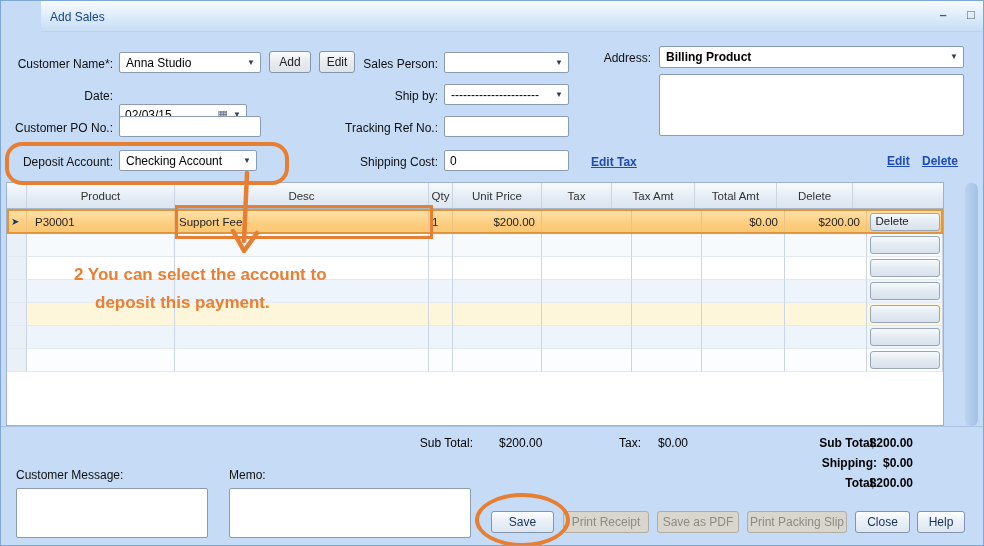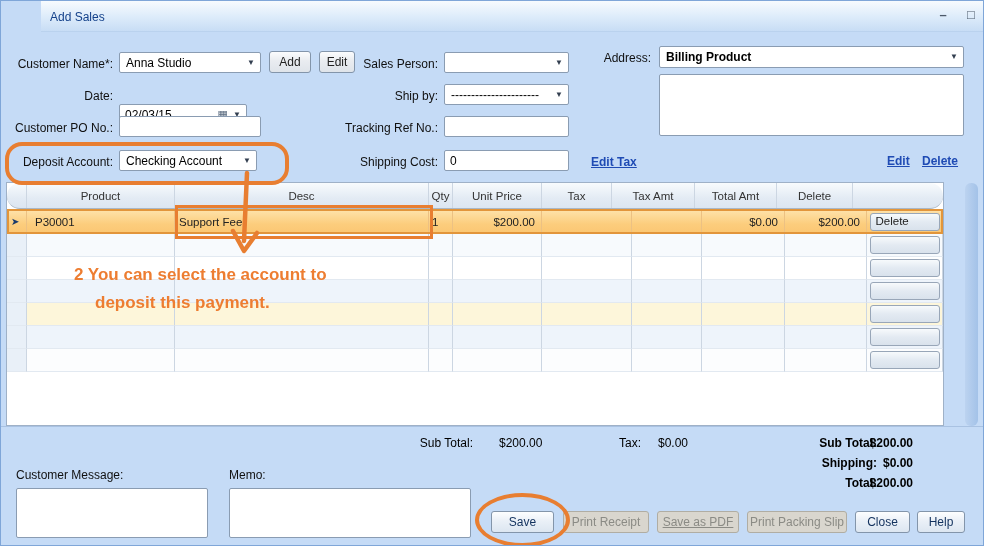--- a/index.html
+++ b/index.html
@@ -17,21 +17,21 @@
   .ddarrow{position:absolute;right:5px;top:5px;font-size:8px;color:#333f50;}
   .calicon{position:absolute;right:18px;top:3px;font-size:11px;color:#5b6c80;}
   .link{position:absolute;font-size:12px;font-weight:600;color:#1f4bb4;text-decoration:underline;cursor:pointer;white-space:nowrap;}
   .btn{position:absolute;box-sizing:border-box;border-radius:3px;font-size:12px;text-align:center;cursor:pointer;
     background:linear-gradient(#fdfeff,#eaf0f7 45%,#dce6f1);border:1px solid #8395aa;color:#13325e;padding-top:3px;height:22px;}
   .btn.gray{background:linear-gradient(#fbfcfd,#e9ecf0 45%,#dfe4ea);color:#222;}
   .btn.disabled{background:#d9d6ce;border:1px solid #b0ada3;color:#8b8b85;cursor:default;}
   
   #grid{position:absolute;left:5px;top:181px;width:938px;height:244px;background:#fff;border:1px solid #9fb1c7;box-sizing:border-box;}
   .trow{display:flex;width:936px;}
-  .th{height:25px;background:linear-gradient(#f8fbfd,#e3ebf4 60%,#dce6f1);border-bottom:1px solid #aab7c6;border-radius:13px;}
+  .th{height:25px;background:linear-gradient(#f8fbfd,#e3ebf4 60%,#dce6f1);border-bottom:1px solid #aab7c6;}
   .cell{box-sizing:border-box;border-right:1px solid #ccd6e2;font-size:11.5px;color:#222;overflow:hidden;white-space:nowrap;}
   .th .cell{display:flex;align-items:center;justify-content:center;color:#333;}
   .dr .cell{border-bottom:1px solid #e2e9f1;display:flex;align-items:center;}
   .c-ind{width:20px;}.c-prod{width:148px;padding-left:8px;}.c-desc{width:254px;padding-left:4px;}
   .c-qty{width:24px;padding-left:3px;}.c-unit{width:89px;}.c-disc{width:90px;}.c-tax{width:70px;}
   .c-taxamt{width:83px;}.c-totamt{width:82px;}.c-del{width:76px;justify-content:center;}
   .th .c-prod,.th .c-desc,.th .c-qty{padding-left:0;justify-content:center;}
   .money{justify-content:flex-end !important;padding-right:6px;}
   .sel{height:25px;background:linear-gradient(#fee4ae,#fccd7d 60%,#fbc672);outline:2px solid #e2953b;outline-offset:-2px;}
   .sel .cell{border-bottom:none;border-right:1px solid #ecc183;}
@@ -263,20 +263,20 @@
   <div class="tot totb" style="left:778px;top:475px;width:98px;text-align:right;">Total:</div>
   <div class="tot totb" style="left:846px;top:475px;width:66px;text-align:right;">$200.00</div>
 
   <div class="lbl" style="left:15px;top:467px;text-align:left;">Customer Message:</div>
   <div class="ta" style="left:15px;top:487px;width:192px;height:50px;"></div>
   <div class="lbl" style="left:228px;top:467px;text-align:left;">Memo:</div>
   <div class="ta" style="left:228px;top:487px;width:242px;height:50px;"></div>
 
   <div class="btn" style="left:490px;top:510px;width:63px;">Save</div>
   <div class="btn disabled" style="left:562px;top:510px;width:86px;">Print Receipt</div>
-  <div class="btn disabled" style="left:656px;top:510px;width:82px;text-decoration:underline;">Save as PDF</div>
+  <div class="btn disabled" style="left:656px;top:510px;width:82px;">Save as PDF</div>
   <div class="btn disabled" style="left:746px;top:510px;width:100px;">Print Packing Slip</div>
   <div class="btn" style="left:854px;top:510px;width:55px;">Close</div>
   <div class="btn" style="left:916px;top:510px;width:48px;">Help</div>
 
   <div class="oellipse" style="left:474px;top:492px;width:87px;height:46px;"></div>
 
 </div>
 
 </body></html>

